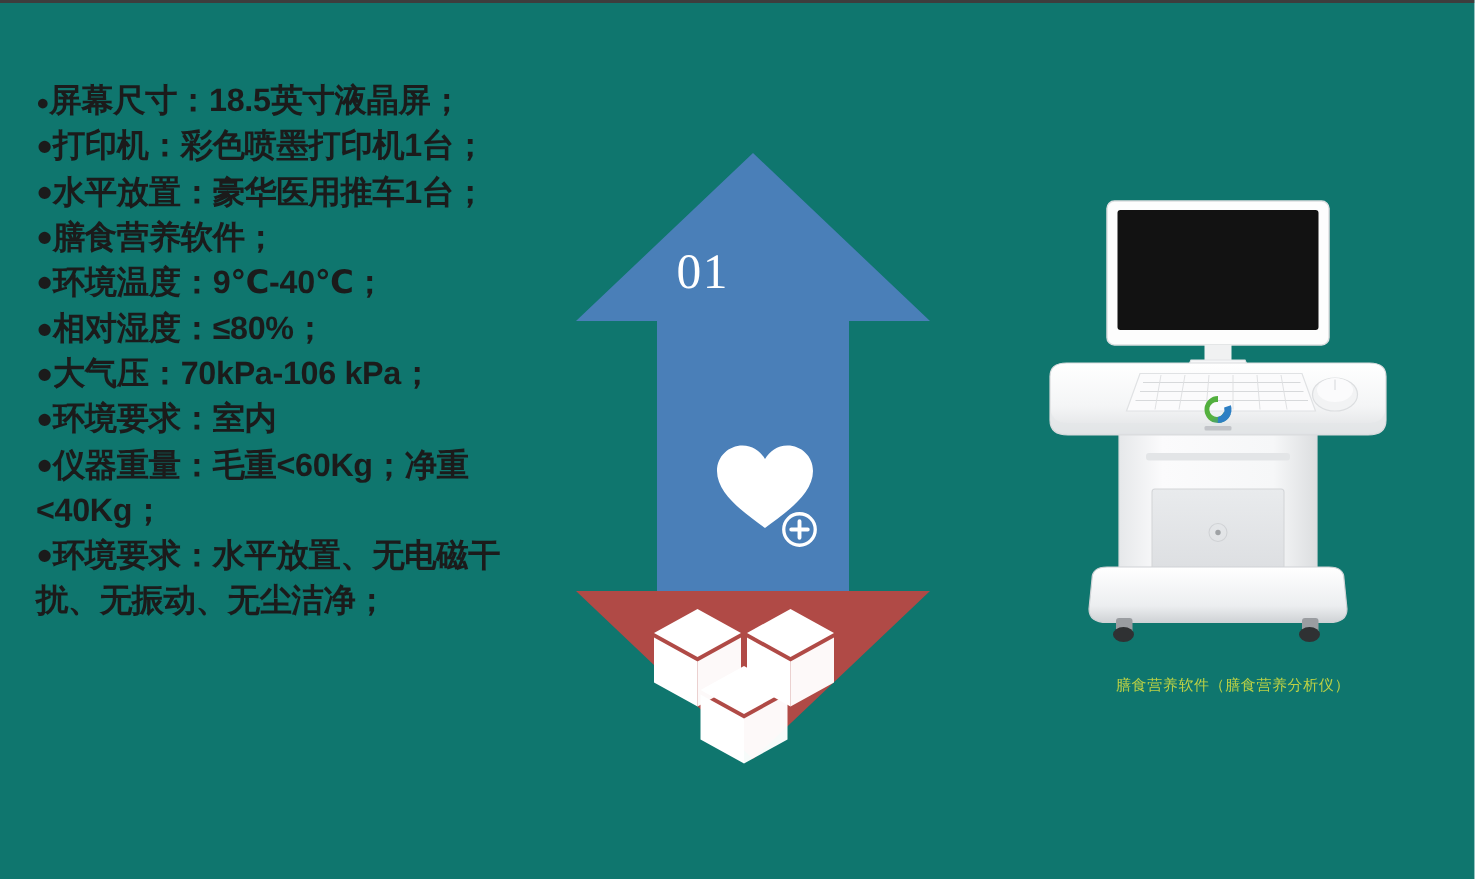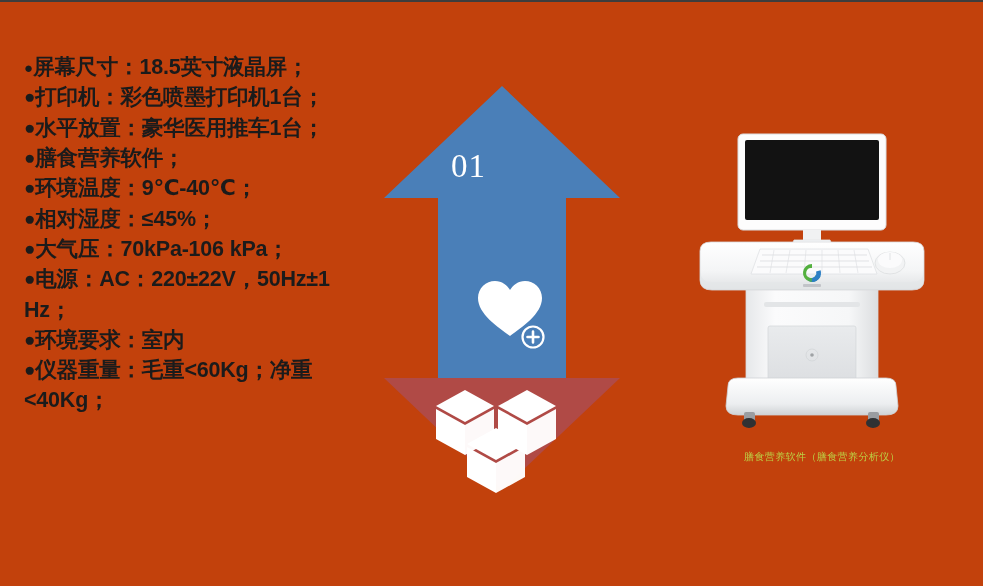--- a/index.html
+++ b/index.html
@@ -9,21 +9,21 @@
     height: 586px;
     background: #ffffff;
     font-family: "Liberation Sans", "DejaVu Sans", sans-serif;
     overflow: hidden;
   }
 
   #slide {
     position: relative;
     width: 983px;
     height: 586px;
-    background: #c2410c;
+    background: #0f766e;
     border-top: 2px solid #3d3d3d;
   }
 
   
   #spec-list {
     position: absolute;
     left: 24px;
     top: 50px;
     width: 350px;
   }
@@ -43,21 +43,21 @@
     line-height: 1;
     position: relative;
     top: -1px;
   }
   .spec-line.first .bullet { font-size: 15px; }
 
   
   #arrow-graphic {
     position: absolute;
     left: 372px;
-    top: 76px;
+    top: 92px;
     width: 260px;
     height: 420px;
   }
   #arrow-graphic svg { display: block; width: 100%; height: 100%; }
 
   .arrow-number {
     position: absolute;
     left: 79px;
     top: 72px;
     font-family: "Liberation Serif", "DejaVu Serif", serif;
@@ -116,40 +116,40 @@
 
     <div class="spec-line">
       <span class="bullet">●</span><span>膳食营养软件；</span>
     </div>
 
     <div class="spec-line">
       <span class="bullet">●</span><span>环境温度：9℃-40℃；</span>
     </div>
 
     <div class="spec-line">
-      <span class="bullet">●</span><span>相对湿度：≤45%；</span>
+      <span class="bullet">●</span><span>相对湿度：≤80%；</span>
     </div>
 
     <div class="spec-line">
       <span class="bullet">●</span><span>大气压：70kPa-106 kPa；</span>
     </div>
 
-    <div class="spec-line wrap">
-      <span class="bullet">●</span><span>电源：AC：220±22V，50Hz±1 Hz；</span>
-    </div>
 
 
     <div class="spec-line">
       <span class="bullet">●</span><span>环境要求：室内</span>
     </div>
 
     <div class="spec-line wrap">
       <span class="bullet">●</span><span>仪器重量：毛重&lt;60Kg；净重&lt;40Kg；</span>
     </div>
 
+    <div class="spec-line wrap">
+      <span class="bullet">●</span><span>环境要求：水平放置、无电磁干扰、无振动、无尘洁净；</span>
+    </div>
 
   </div>
 
   <div id="arrow-graphic">
     <svg viewBox="0 0 260 420" xmlns="http://www.w3.org/2000/svg">
 
       <g>
         <path d="M66 120 L194 120 L194 300 L248 300 L130 412 L12 300 L66 300 Z" fill="#b04a46"></path>
       </g>
 

